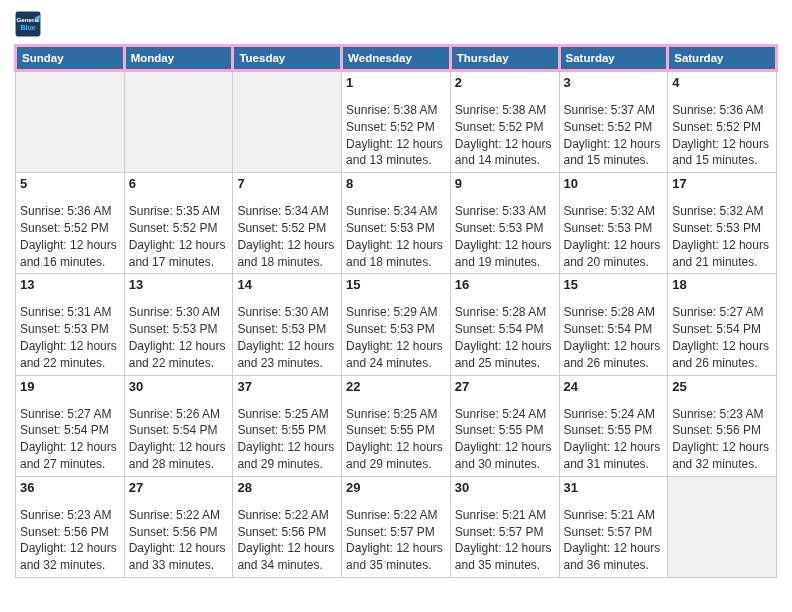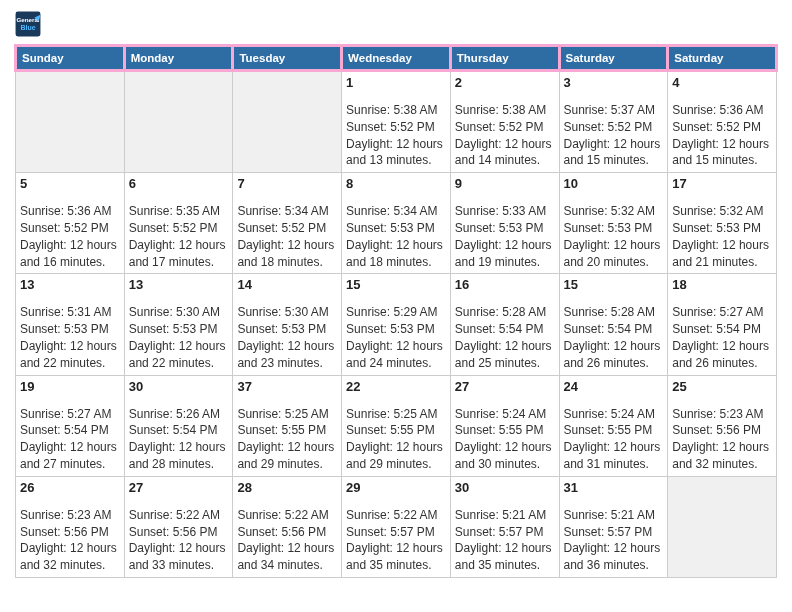--- a/index.html
+++ b/index.html
@@ -220,21 +220,21 @@
             <span class="day-num">24</span>
             <div class="day-info">Sunrise: 5:24 AM<br>Sunset: 5:55 PM<br>Daylight: 12 hours<br>and 31 minutes.</div>
           </td>
           <td>
             <span class="day-num">25</span>
             <div class="day-info">Sunrise: 5:23 AM<br>Sunset: 5:56 PM<br>Daylight: 12 hours<br>and 32 minutes.</div>
           </td>
         </tr>
         <tr>
           <td>
-            <span class="day-num">26</span>
+            <span class="day-num">36</span>
             <div class="day-info">Sunrise: 5:23 AM<br>Sunset: 5:56 PM<br>Daylight: 12 hours<br>and 32 minutes.</div>
           </td>
           <td>
             <span class="day-num">27</span>
             <div class="day-info">Sunrise: 5:22 AM<br>Sunset: 5:56 PM<br>Daylight: 12 hours<br>and 33 minutes.</div>
           </td>
           <td>
             <span class="day-num">28</span>
             <div class="day-info">Sunrise: 5:22 AM<br>Sunset: 5:56 PM<br>Daylight: 12 hours<br>and 34 minutes.</div>
           </td>

